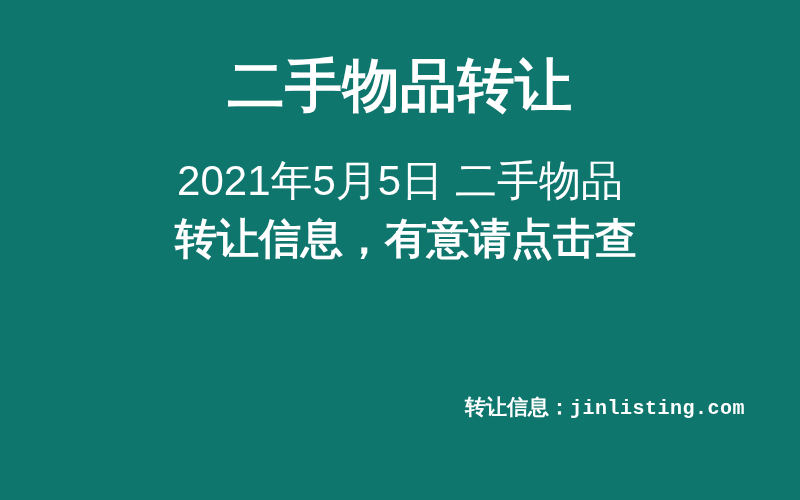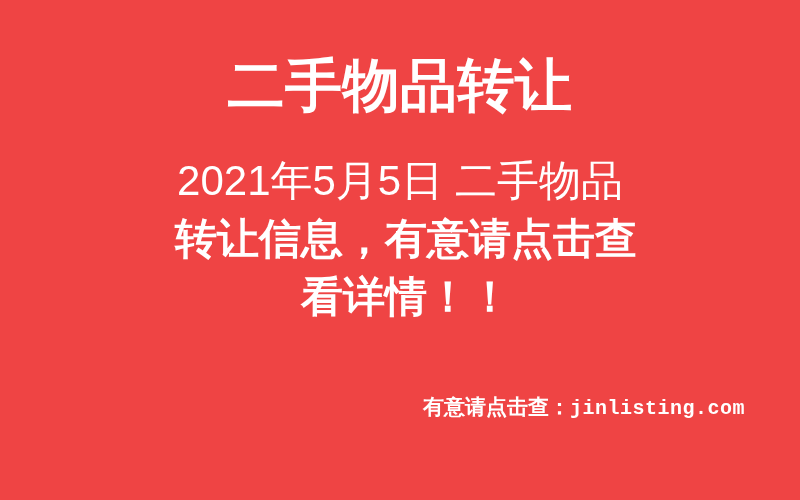--- a/index.html
+++ b/index.html
@@ -10,21 +10,21 @@
     width: 800px;
     height: 500px;
     overflow: hidden;
     font-family: "Liberation Sans", "DejaVu Sans", sans-serif;
   }
 
   #poster {
     position: relative;
     width: 800px;
     height: 500px;
-    background: #ef4444;
+    background: #0f766e;
     box-sizing: border-box;
     overflow: hidden;
   }
 
   
   #title {
     position: absolute;
     left: 0;
     top: 52px;
     width: 800px;
@@ -80,20 +80,19 @@
 </head>
 <body>
 
 <div id="poster">
 
   <div id="title">二手物品转让</div>
 
   <div id="body-text">
     <span class="body-line">2021年5月5日 二手物品</span>
     <span class="body-line emphasis">转让信息，有意请点击查</span>
-    <span class="body-line emphasis">看详情！！</span>
   </div>
 
   <div id="footer">
-    <span id="footer-site">有意请点击查：</span><span id="footer-url">jinlisting.com</span>
+    <span id="footer-site">转让信息：</span><span id="footer-url">jinlisting.com</span>
   </div>
 
 </div>
 
 </body></html>

